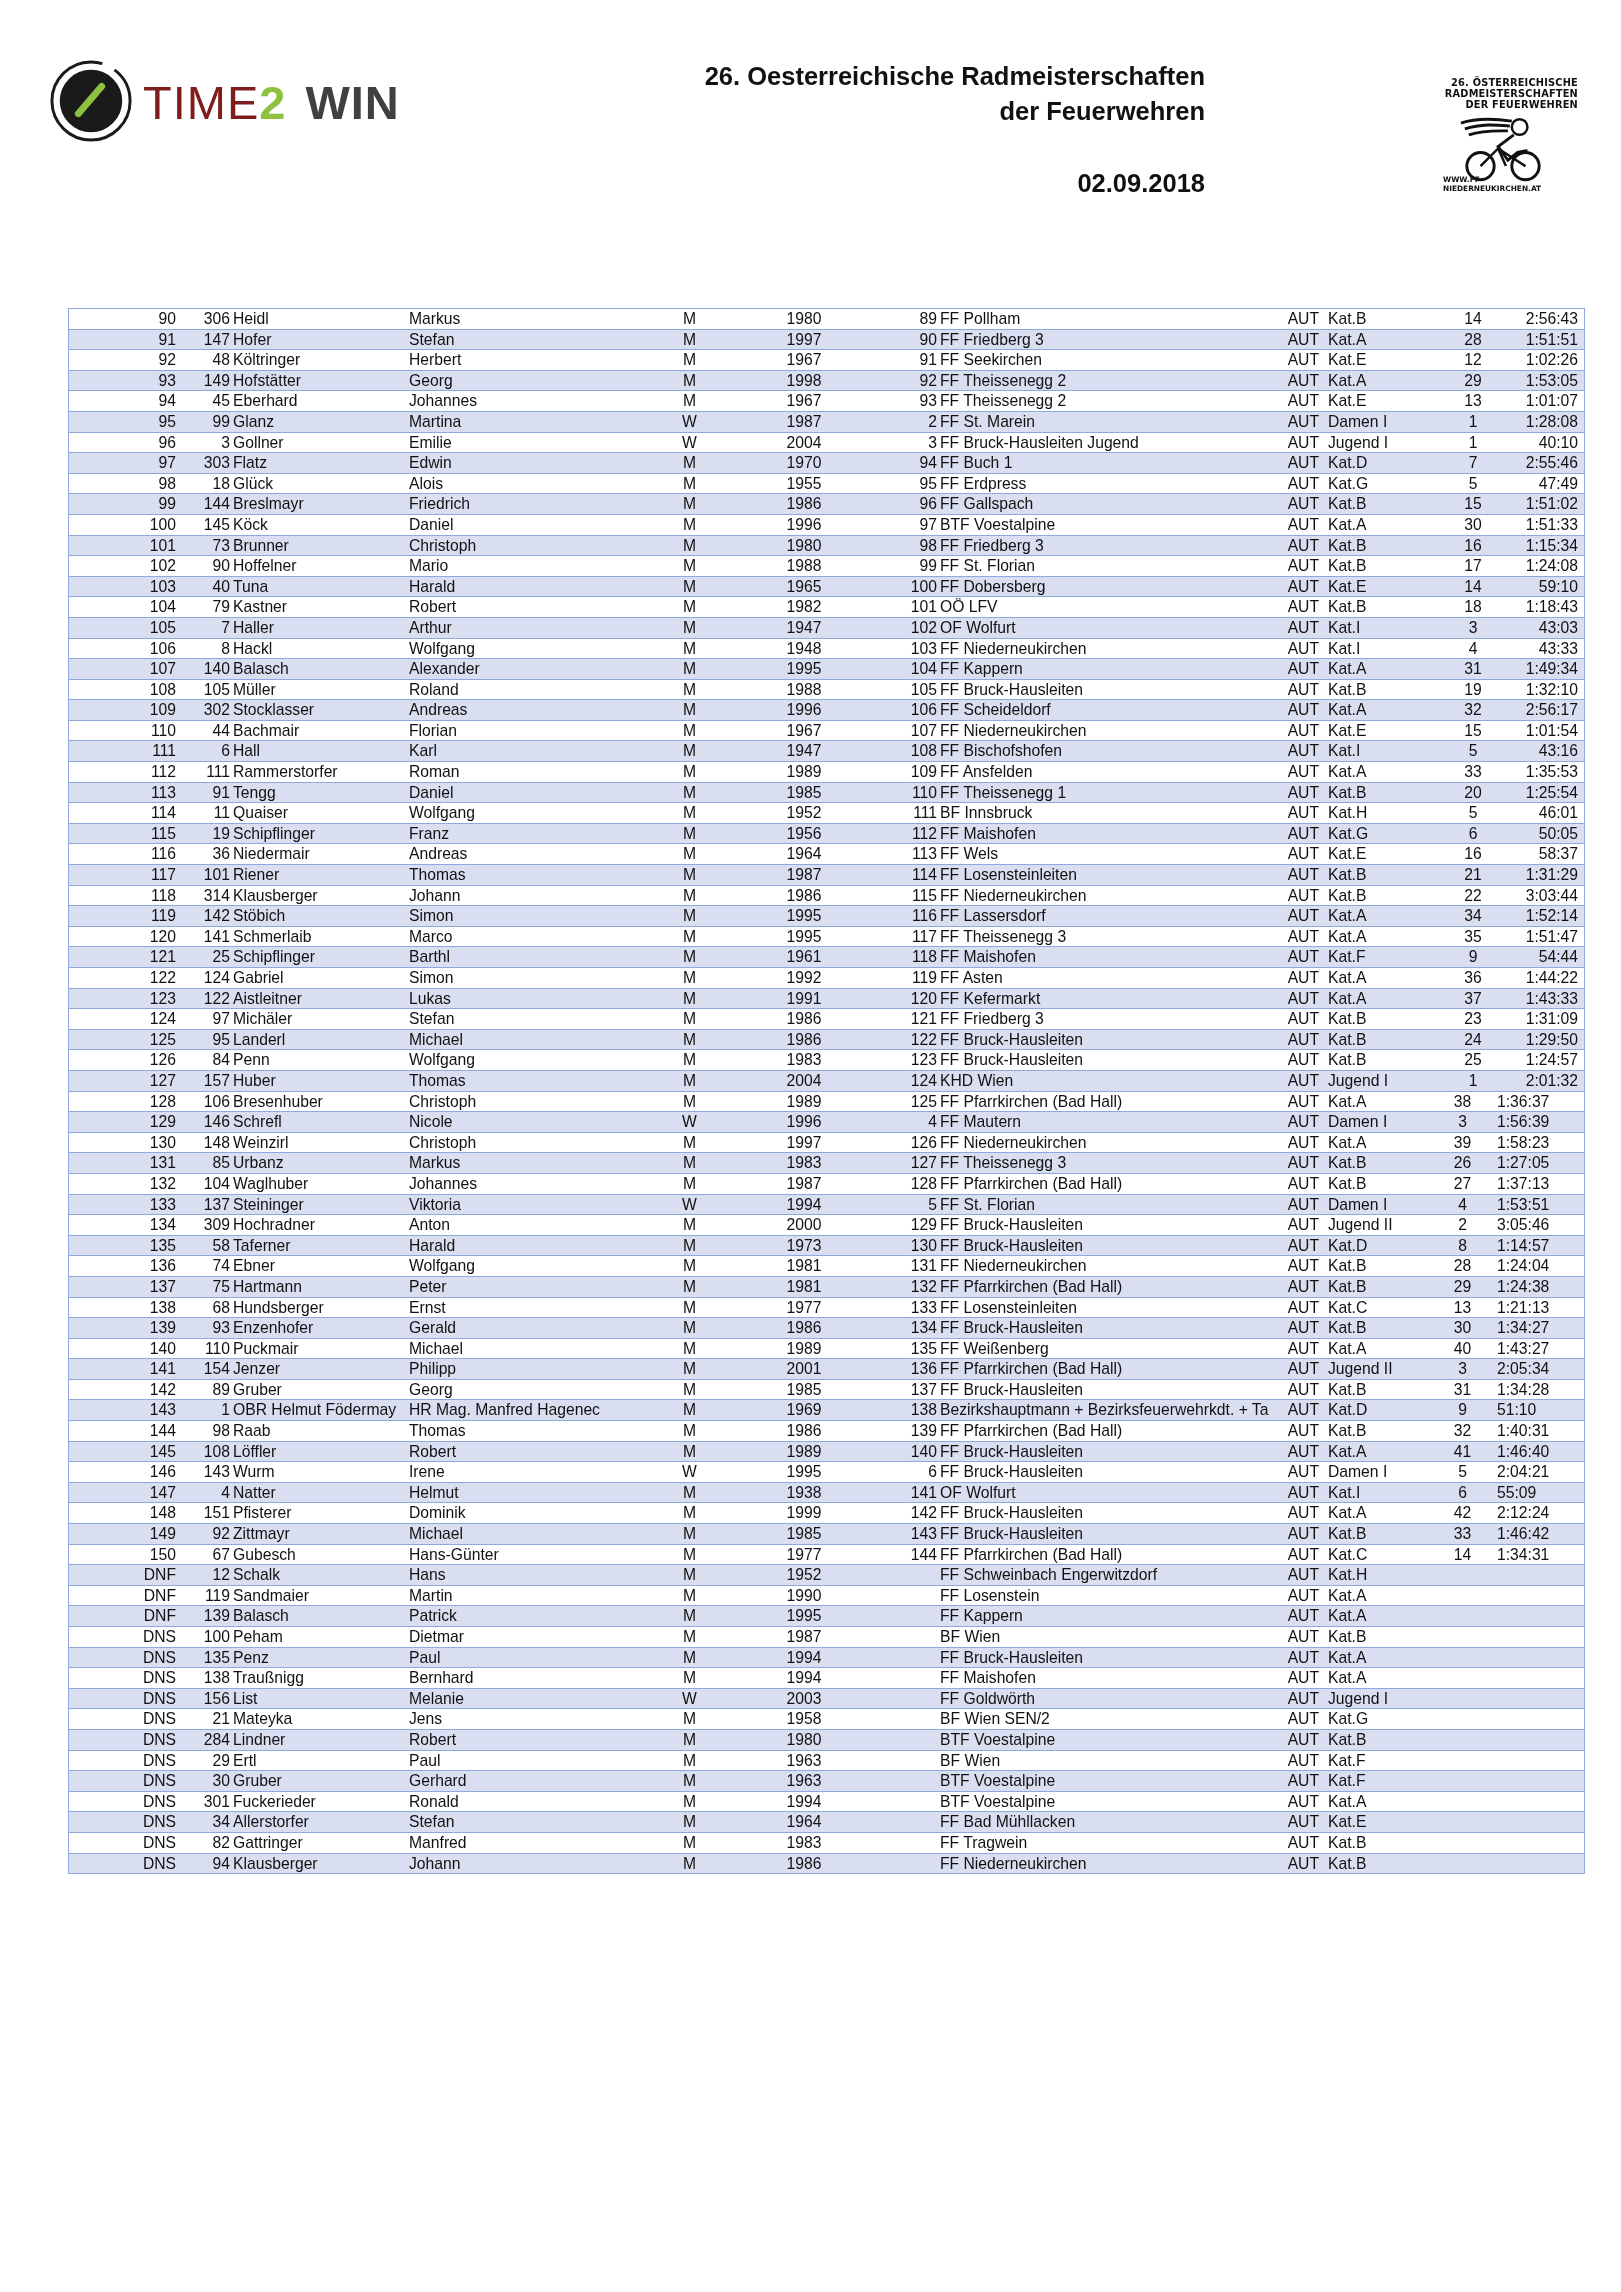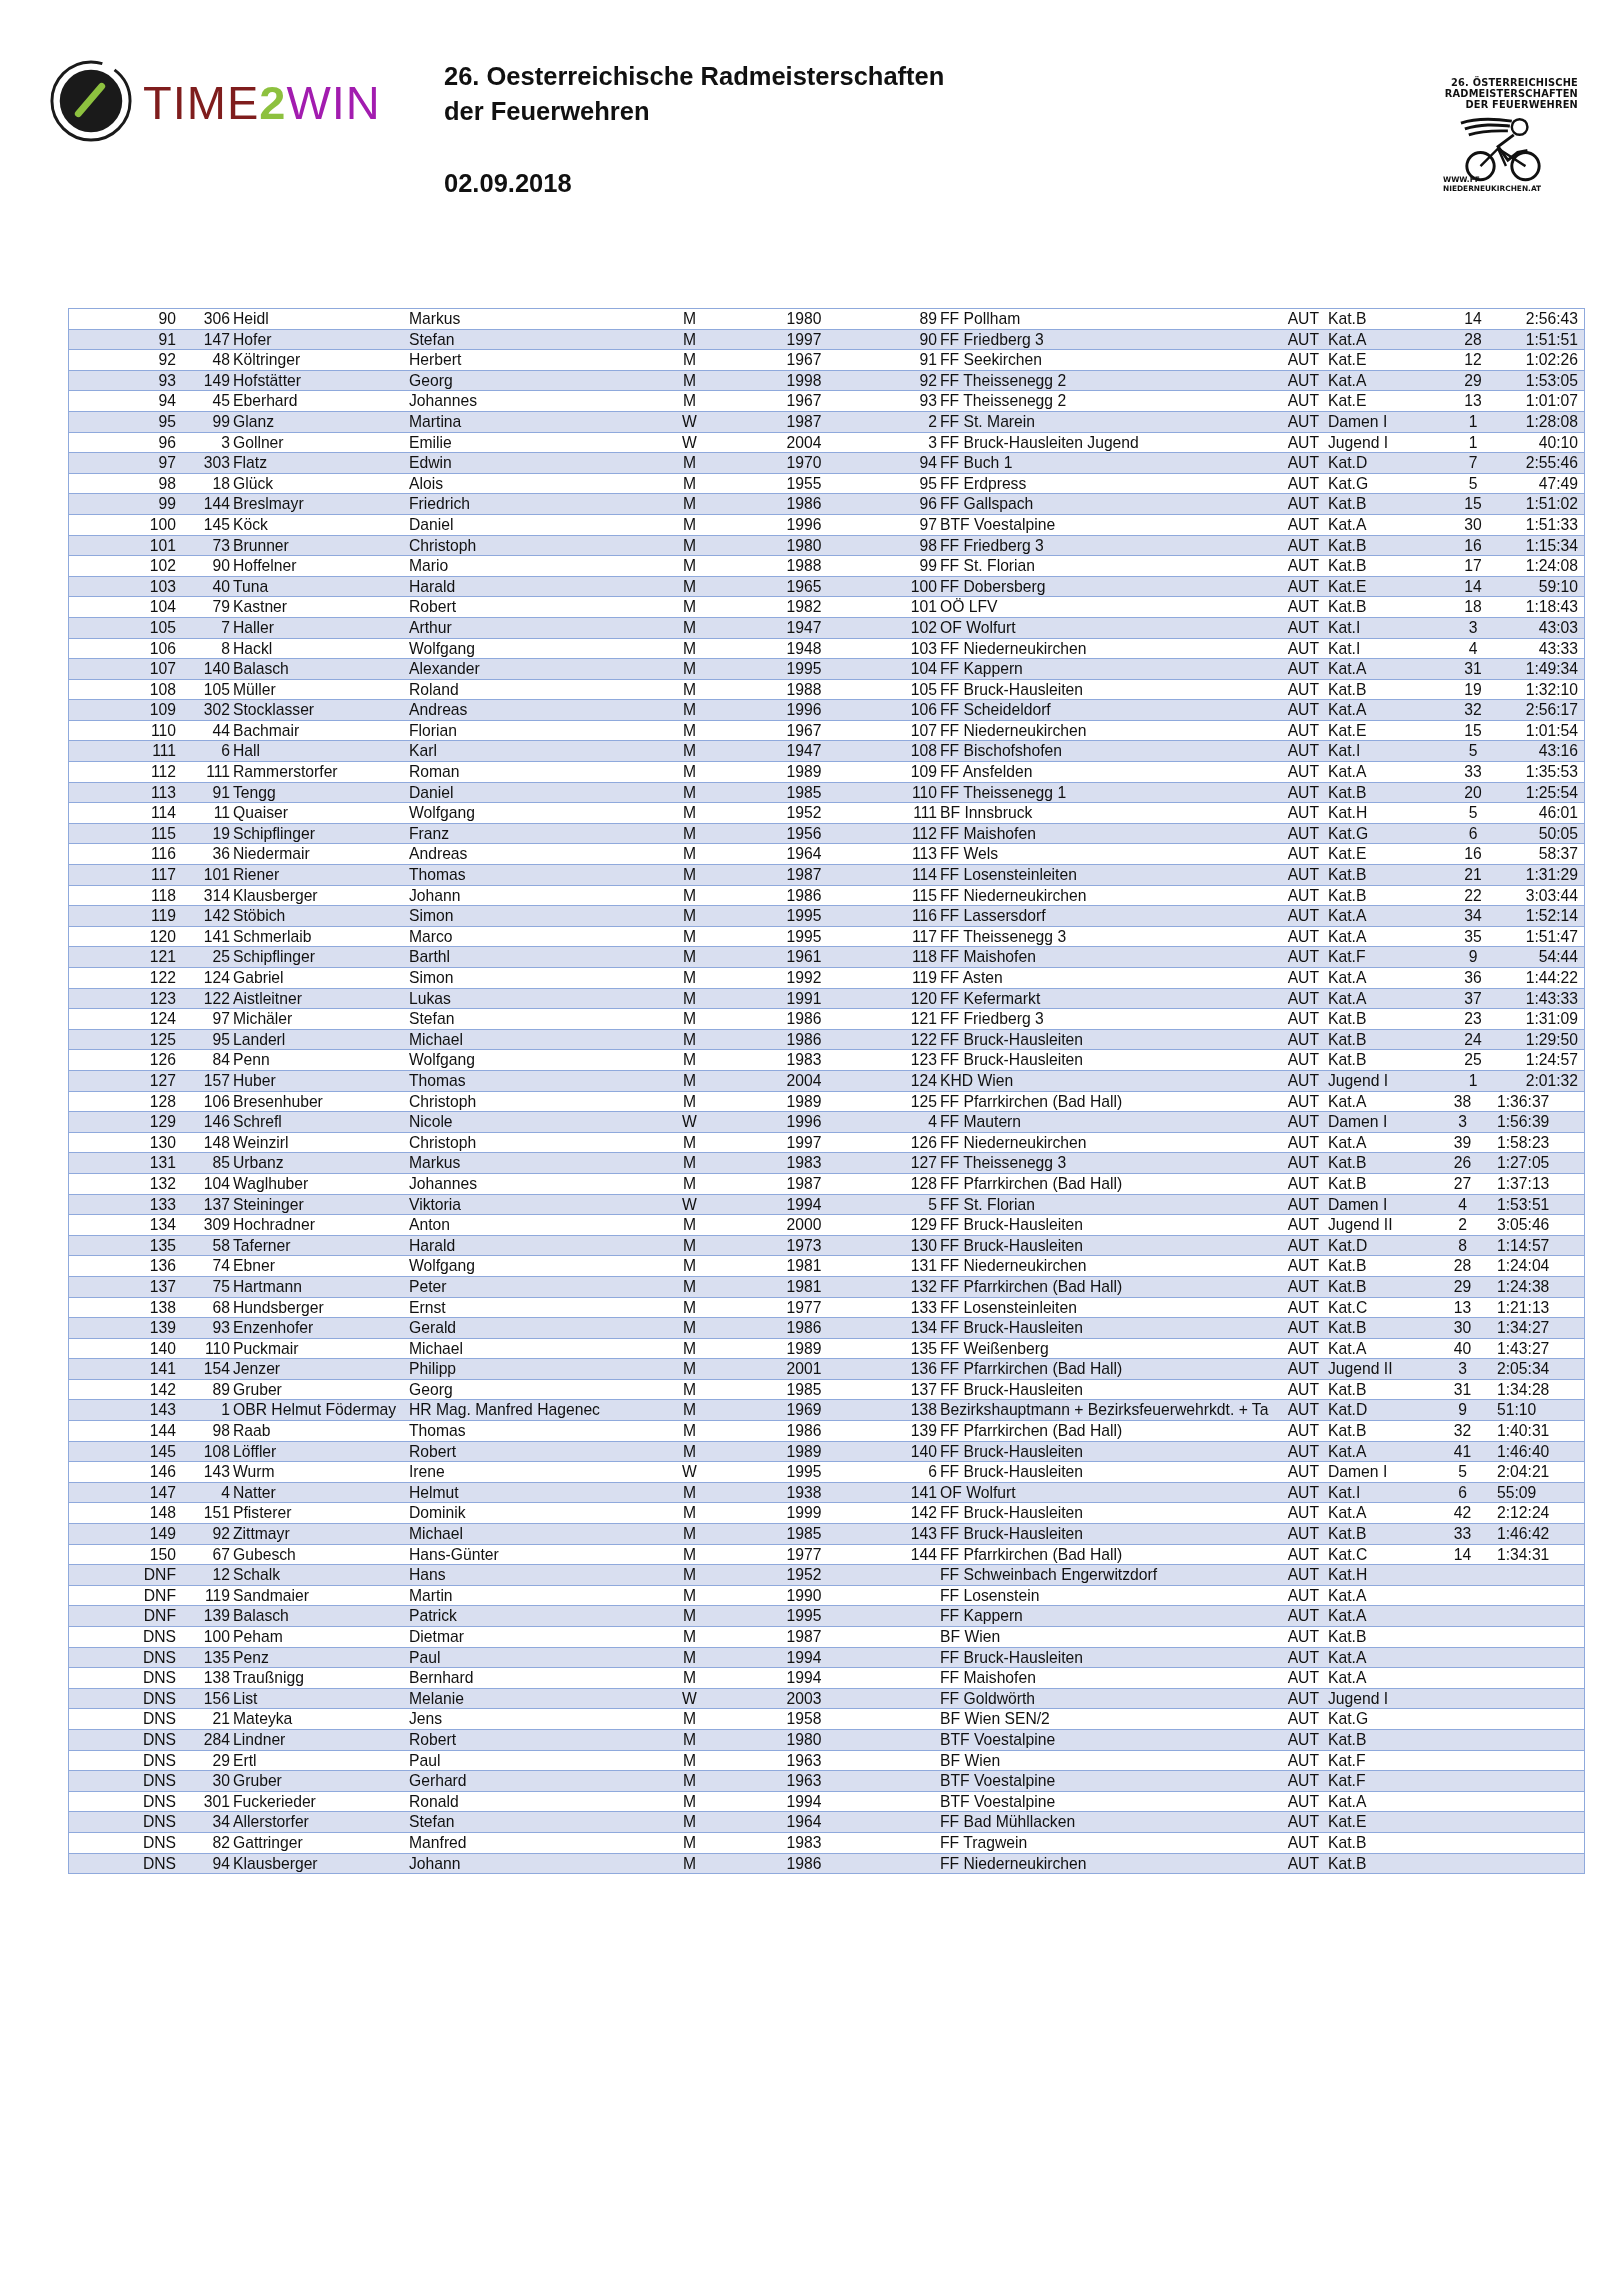--- a/index.html
+++ b/index.html
@@ -4,23 +4,23 @@
 <style>
   html, body { margin: 0; padding: 0; background: #ffffff; }
   body { width: 1621px; height: 2293px; position: relative; overflow: hidden;
          font-family: "Liberation Sans", sans-serif; color: #111; }
 
   .logo { position: absolute; left: 49px; top: 57px; width: 353px; height: 88px; }
   .logo .dial { position: absolute; left: 0; top: 2px; width: 84px; height: 84px; }
   .logo .wordmark { position: absolute; left: 94px; top: 17.6px; font-size: 47px; letter-spacing: 1px; line-height: 55px; white-space: nowrap; }
   .logo .wordmark .thin { font-weight: normal; color: #7f1d1d; }
   .logo .wordmark .two { font-weight: bold; color: #8dc13f; }
-  .logo .wordmark .win { font-weight: normal; color: #a21caf; }
+  .logo .wordmark .win { font-weight: bold; color: #404040; margin-left: 19px; }
 
-  .header { position: absolute; left: 444px; width: 774px; top: 59px; text-align: left; font-weight: bold; }
+  .header { position: absolute; left: 431px; width: 774px; top: 59px; text-align: right; font-weight: bold; }
   .header .t { font-size: 25.5px; line-height: 35px; }
   .header .date { margin-top: 37px; }
 
   .event-logo { position: absolute; left: 1441px; top: 78px; width: 137px; height: 123px; }
   .event-logo .lt { font-family: "DejaVu Sans", sans-serif; font-weight: bold; font-size: 9.8px; line-height: 10.8px; letter-spacing: 0.2px; text-align: right; }
   .event-logo .url { position: absolute; left: 2px; bottom: 8px; font-family: "DejaVu Sans", sans-serif; font-weight: bold; font-size: 7.4px; }
   .event-logo svg { position: absolute; left: 17.6px; top: 35px; }
 
   .results { position: absolute; left: 68px; top: 260px; width: 1515px; border-left: 1.5px solid #8fa9dc; border-right: 1.5px solid #8fa9dc; border-top: 1.5px solid #8fa9dc; margin-top: 48px; }
   .row { position: relative; height: 19.6px; border-bottom: 1.5px solid #8fa9dc; font-size: 15.7px; line-height: 19.6px; white-space: nowrap; }

